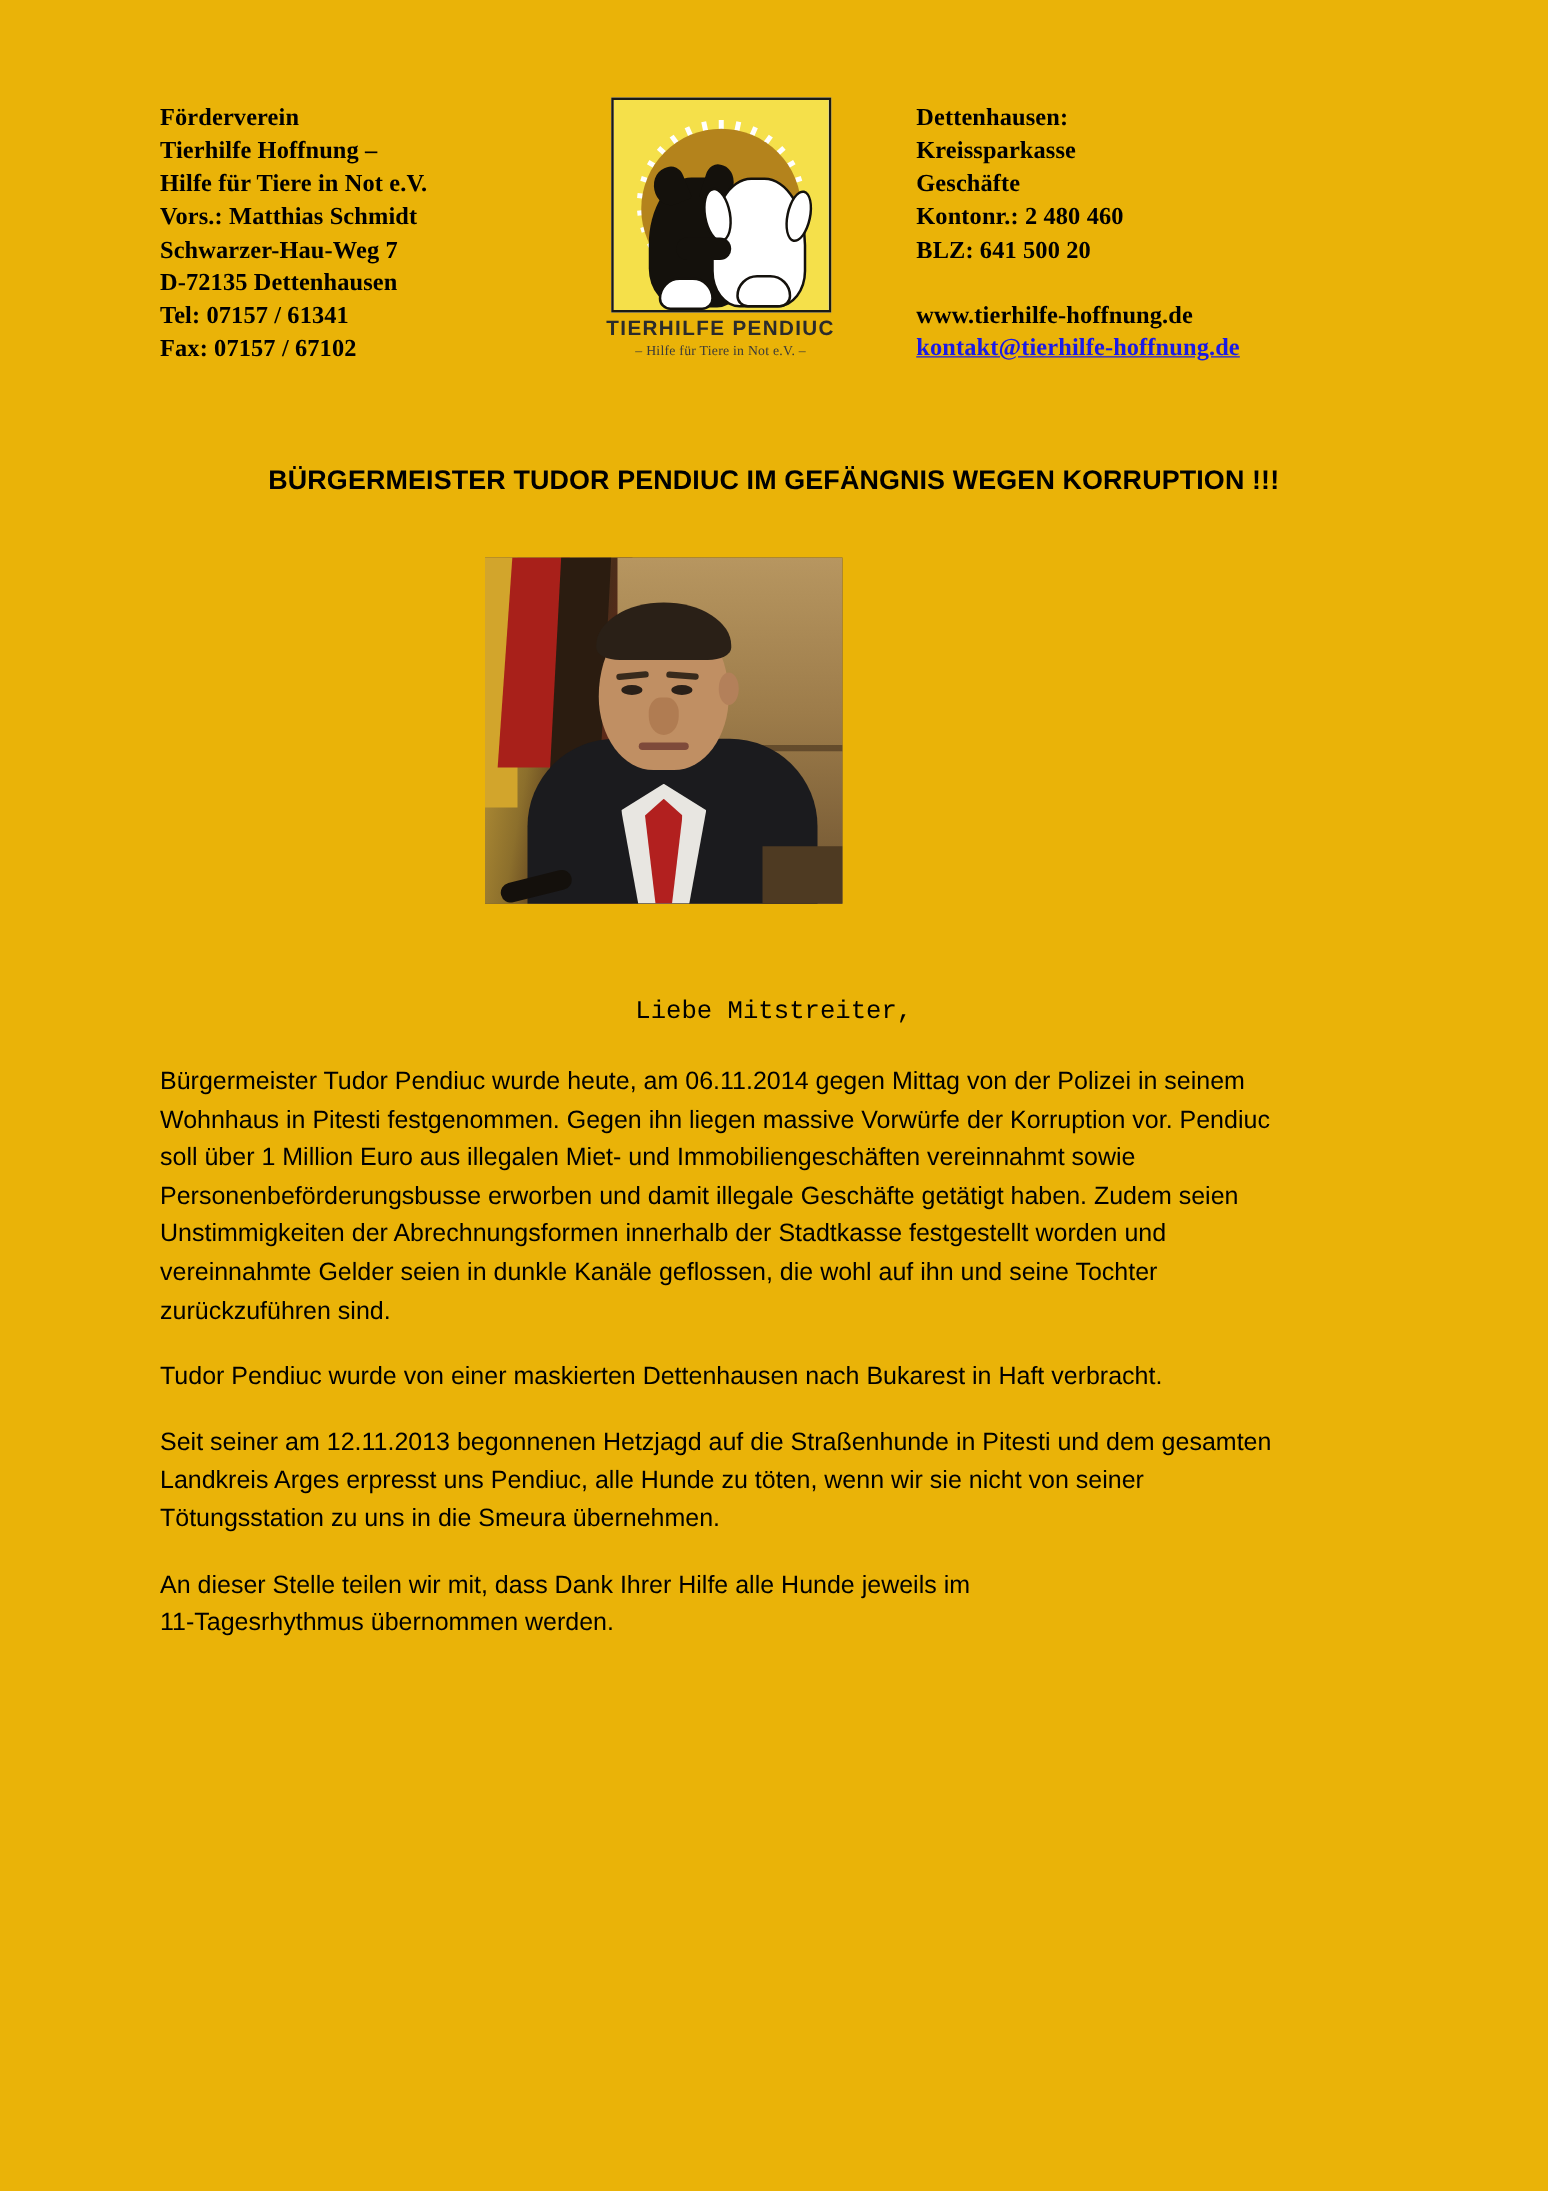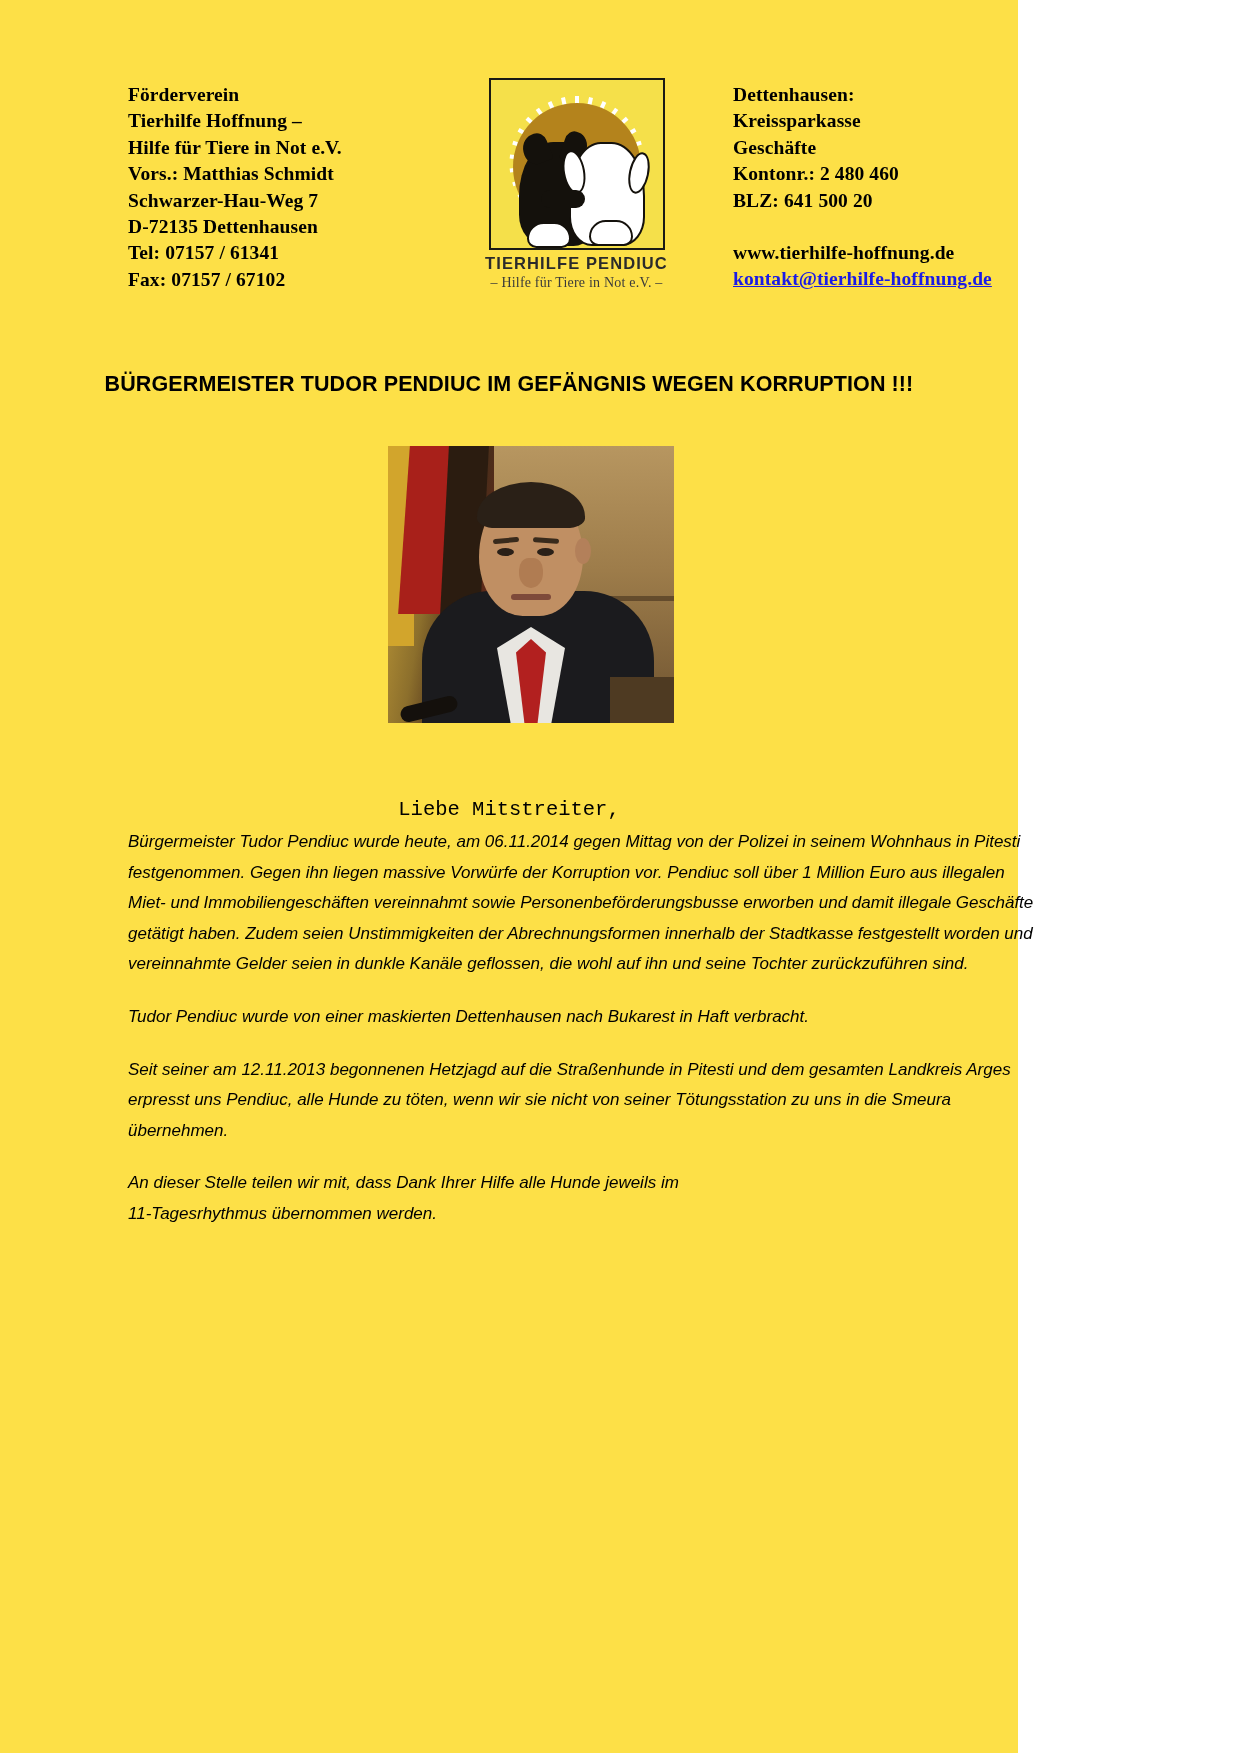--- a/index.html
+++ b/index.html
@@ -11,23 +11,23 @@
   body {
     width: 1238px;
     height: 1753px;
     font-family: "Liberation Sans", sans-serif;
     color: #000000;
     position: relative;
     overflow: hidden;
   }
   .page {
     position: relative;
-    width: 1018px;
+    width: 1238px;
     height: 1753px;
-    background: #fde047;
+    background: #eab308;
   }
 
   
   .letterhead {
     position: absolute;
     left: 128px;
     top: 82px;
     width: 905px;
     display: flex;
     align-items: flex-start;
@@ -190,21 +190,21 @@
     font-weight: bold;
     font-size: 16.5px;
     letter-spacing: 1.1px;
     color: #2b2b2b;
     margin-top: 4px;
     white-space: nowrap;
   }
   .logo-subcaption {
     text-align: center;
     font-family: "Liberation Serif", serif;
-    font-size: 14px;
+    font-size: 11px;
     color: #3a3a3a;
     letter-spacing: 0.2px;
     margin-top: 2px;
     white-space: nowrap;
   }
 
   
   .newsletter-date {
     position: absolute;
     left: 0; right: 0;
@@ -393,25 +393,24 @@
     position: absolute;
     left: 0; right: 0;
     top: 798px;
     text-align: center;
     font-size: 20.5px;
     font-family: Liberation Mono, monospace;
   }
   .body-copy {
     position: absolute;
     left: 128px;
-    top: 827px;
+    top: 850px;
     width: 910px;
-    font-size: 17px;
+    font-size: 20px;
     line-height: 30.6px;
-    font-style: italic;
   }
   .body-copy p {
     margin: 0 0 22px 0;
   }
   .body-copy p:last-child { margin-bottom: 0; }
   .nowrap-block { white-space: pre-line; }
 </style>
 </head>
 <body>
 

